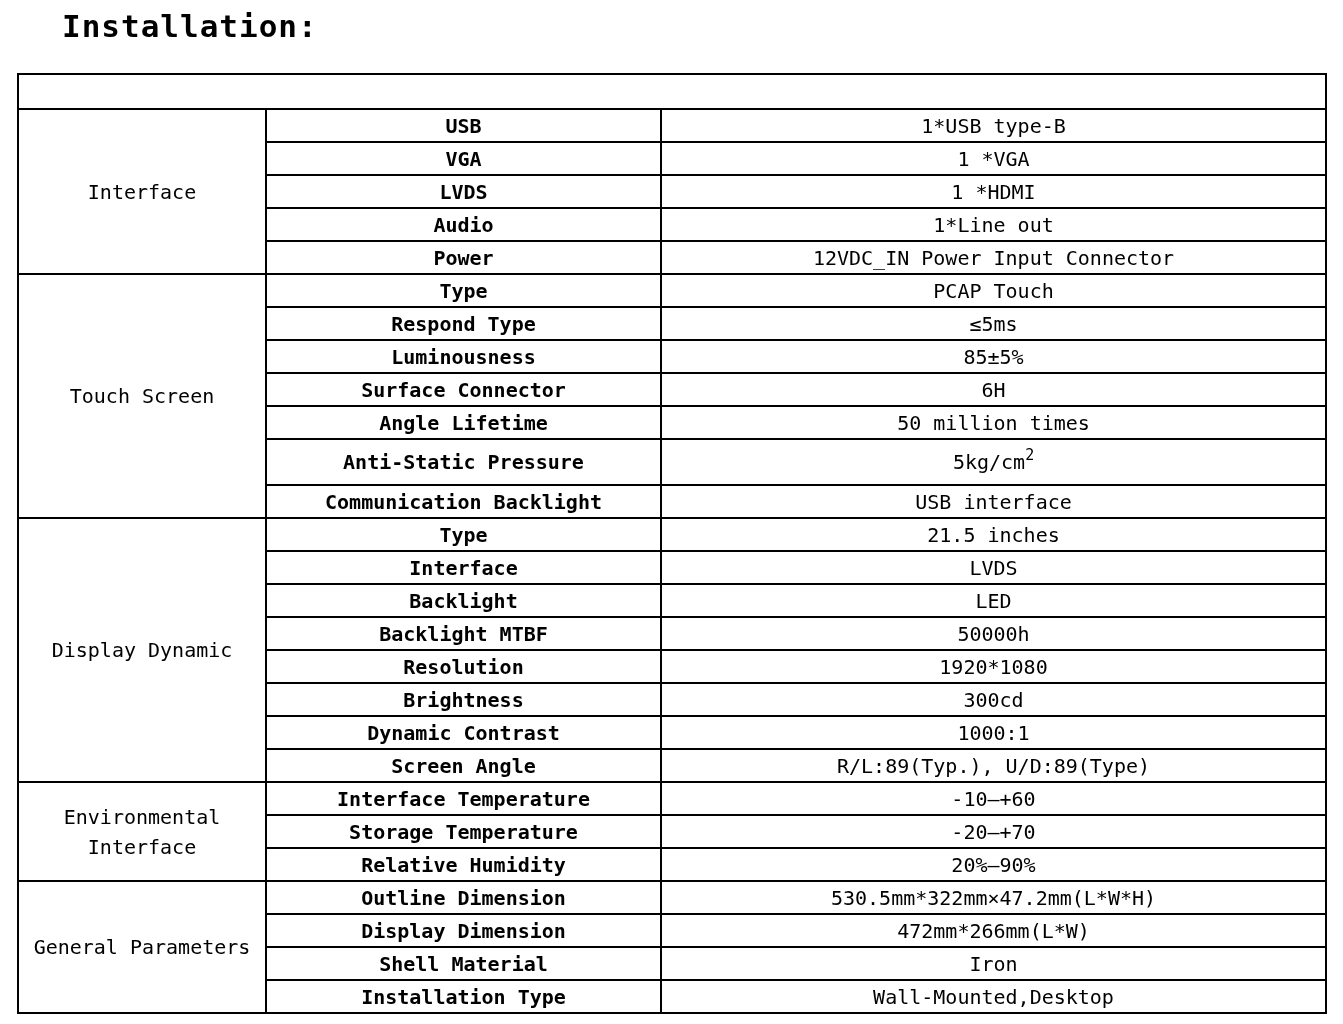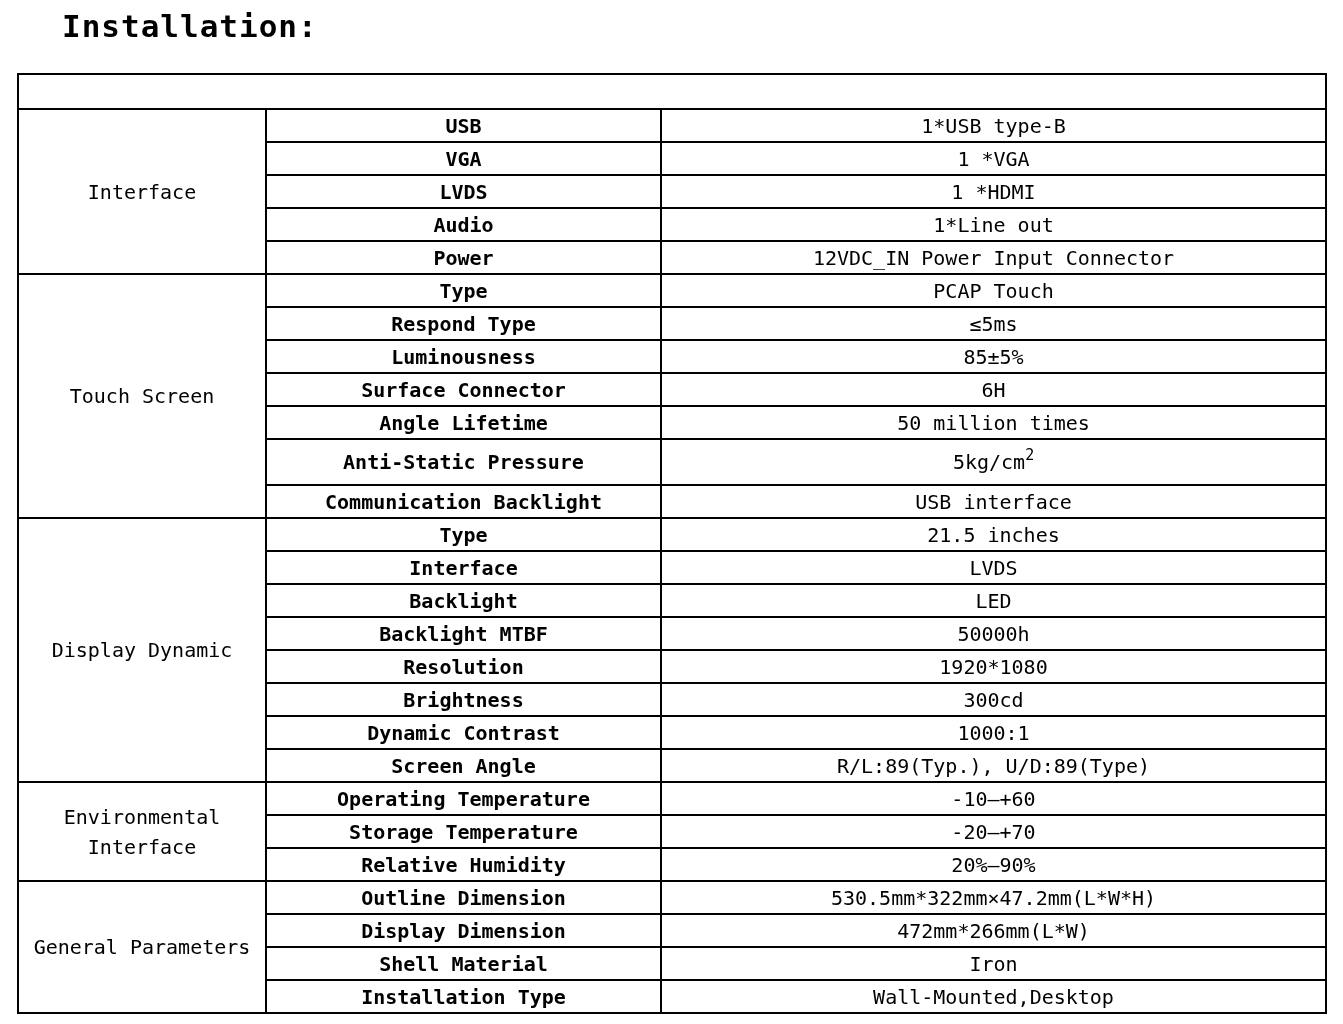--- a/index.html
+++ b/index.html
@@ -166,21 +166,21 @@
         <td class="label-cell">Dynamic Contrast</td>
         <td class="value-cell">1000:1</td>
       </tr>
       <tr>
         <td class="label-cell">Screen Angle</td>
         <td class="value-cell">R/L:89(Typ.), U/D:89(Type)</td>
       </tr>
 
       <tr>
         <td class="section-cell" rowspan="3">Environmental Interface</td>
-        <td class="label-cell">Operating Temperature</td>
+        <td class="label-cell">Interface Temperature</td>
         <td class="value-cell">-10—+60</td>
       </tr>
       <tr>
         <td class="label-cell">Storage Temperature</td>
         <td class="value-cell">-20—+70</td>
       </tr>
       <tr>
         <td class="label-cell">Relative Humidity</td>
         <td class="value-cell">20%—90%</td>
       </tr>

